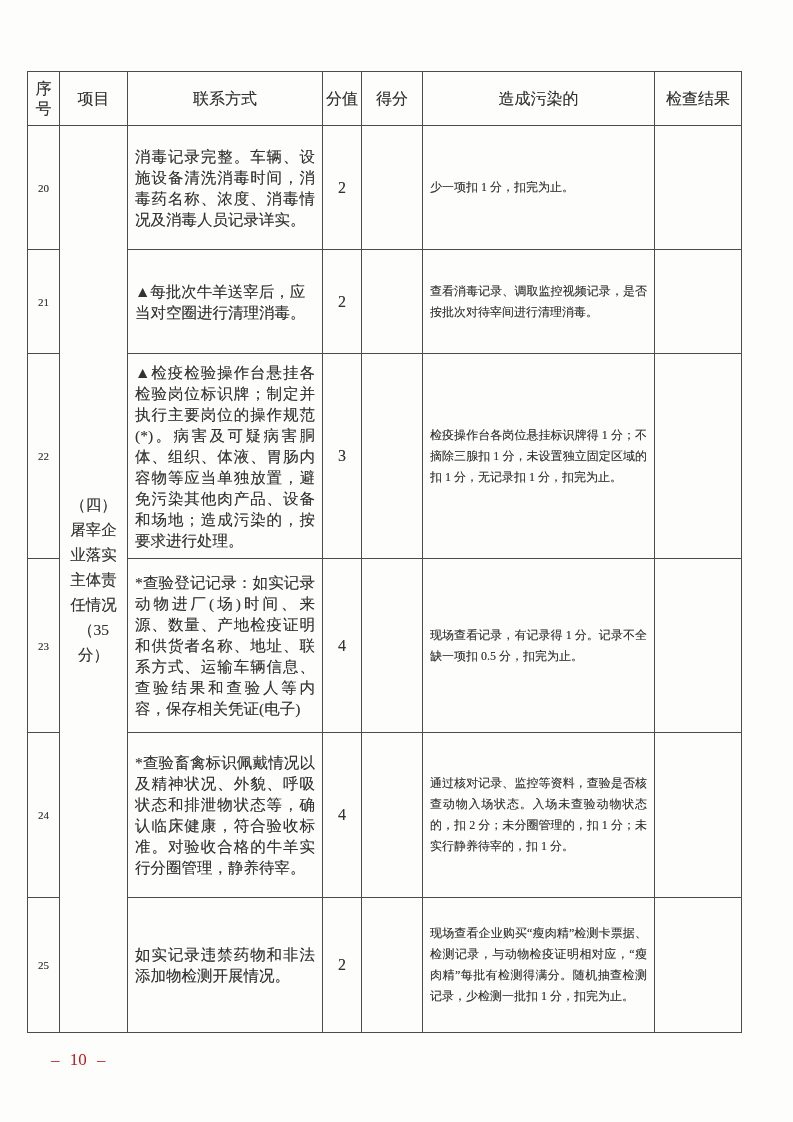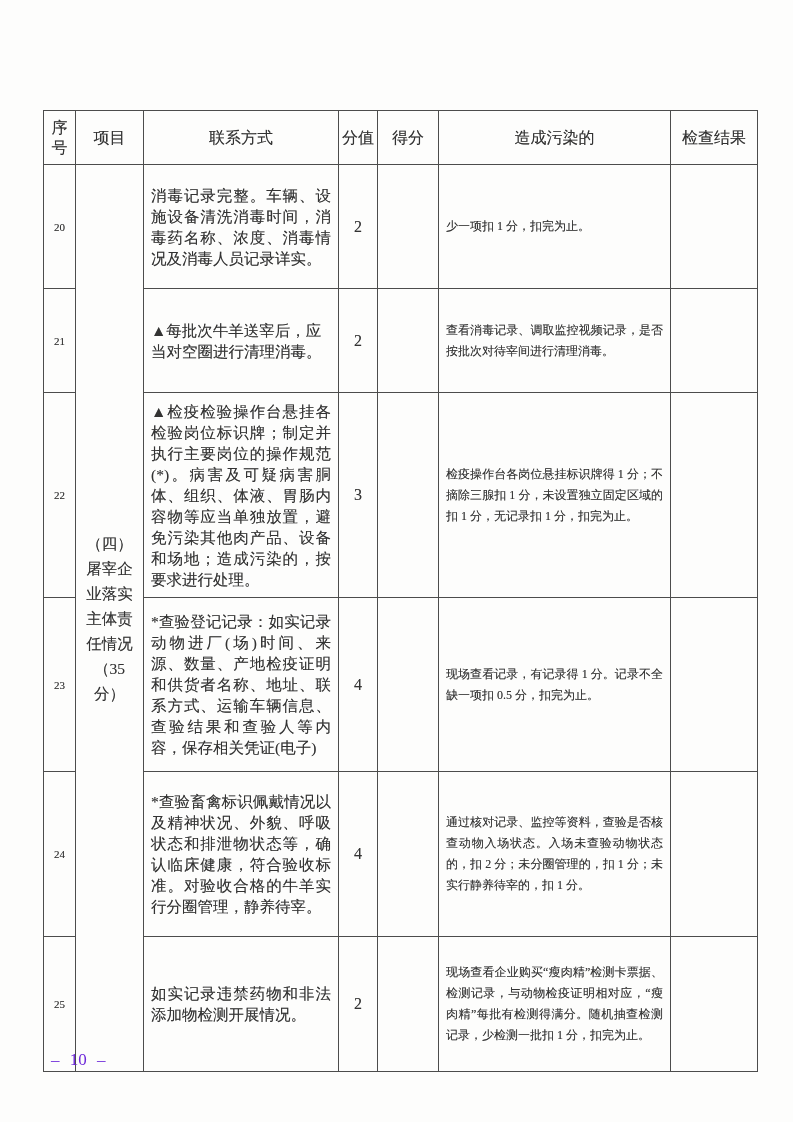--- a/index.html
+++ b/index.html
@@ -8,26 +8,25 @@
     position: relative;
     width: 793px;
     height: 1122px;
     background: #fdfdfc;
     font-family: "Liberation Serif", "DejaVu Serif", serif;
     color: #333333;
     overflow: hidden;
   }
   table.doc {
     position: absolute;
-    left: 43px;
+    left: 27px;
     top: 71px;
     width: 714px;
     border-collapse: collapse;
     table-layout: fixed;
-    margin-top: 39px;
   }
   table.doc, table.doc td, table.doc th {
     border: 1px solid #4c4c4c;
   }
   table.doc td, table.doc th {
     vertical-align: middle;
     color: #333333;
     text-shadow: 0 0 0.4px rgba(70,70,70,0.5);
   }
   tr.h      { height: 54px; }
@@ -73,21 +72,21 @@
     font-size: 12px;
     line-height: 21px;
     padding: 4px 7px;
     text-align: justify;
   }
   .footer {
     position: absolute;
     left: 51px;
     top: 1050px;
     font-size: 17px;
-    color: #6d28d9;
+    color: #b91c1c;
     word-spacing: 6px;
   }
 </style>
 </head>
 <body>
 
 <div class="page">
 
   <table class="doc">
     <colgroup>

